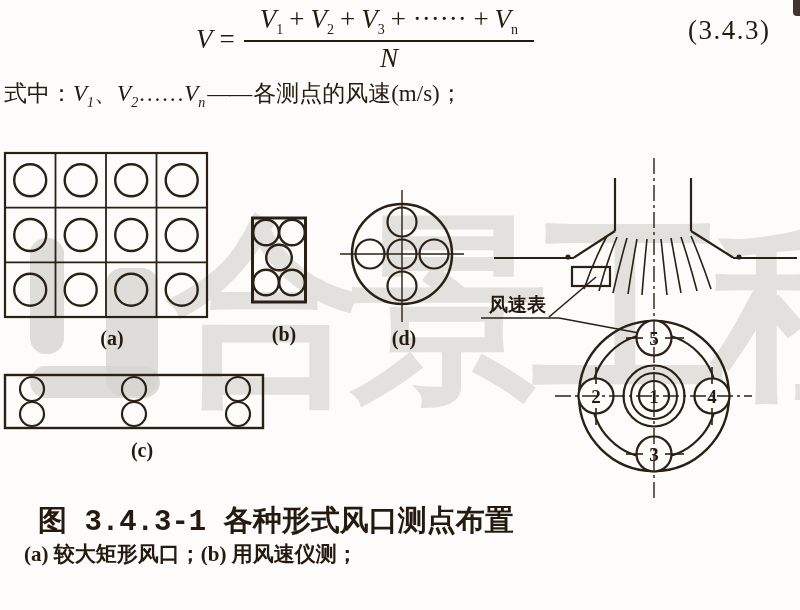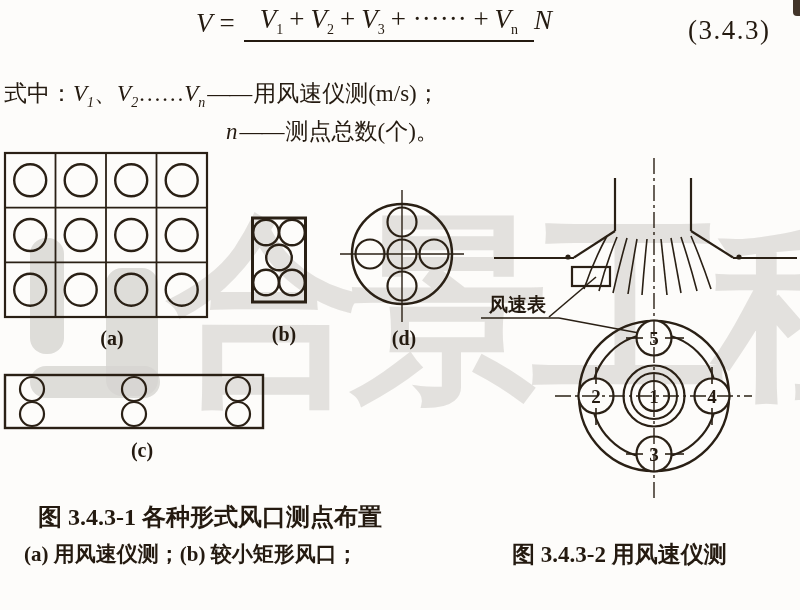--- a/index.html
+++ b/index.html
@@ -17,40 +17,40 @@
   }
   .wm-bar{background:#d6d4d1;opacity:.8;border-radius:16px;position:absolute;}
   .wm-bar1{left:30px;top:238px;width:34px;height:116px;}
   .wm-bar2{left:106px;top:268px;width:52px;height:128px;}
   .wm-bar3{left:30px;top:366px;width:130px;height:32px;}
   
   .formula{position:absolute;left:196px;top:4px;z-index:2;display:flex;align-items:center;font-size:27px;}
   .var{font-style:italic;}
   .formula sub{font-size:14px;font-style:normal;}
   .frm-eq{margin:0 9px 0 7px;}
-  .frac{display:inline-flex;}
+  .frac{display:inline-flex;flex-direction:column;align-items:center;}
   .frac-num{display:flex;align-items:baseline;padding:0 16px 2px 16px;border-bottom:2.2px solid #241a10;}
   .frac-den{font-style:italic;padding-top:1px;}
   .tok.op{margin:0 6px;}
   .eqno{position:absolute;left:688px;top:15px;z-index:2;font-size:27px;letter-spacing:1.5px;white-space:nowrap;}
   
   .where1{position:absolute;left:4px;top:78px;z-index:2;font-size:23px;white-space:nowrap;}
   .where2{position:absolute;left:226px;top:116px;z-index:2;font-size:23px;white-space:nowrap;}
   .where1 sub,.where2 sub{font-size:14px;}
   .dash{letter-spacing:-1px;margin:0 2px;}
   
   svg{position:absolute;z-index:1;}
   #fig1{left:0;top:150px;}
   #fig2{left:480px;top:150px;}
   .diagram-label{font-size:20px;font-weight:bold;font-family:"Liberation Serif",serif;}
   .point-num{font-size:19px;font-weight:bold;font-family:"Liberation Serif",serif;}
   .anem-label{font-size:19px;font-weight:bold;font-family:"Liberation Serif",serif;}
   
   .cap{position:absolute;z-index:2;font-weight:bold;white-space:nowrap;}
-  .cap1-title{left:38px;top:501px;font-size:24px;}
+  .cap1-title{left:38px;top:501px;font-size:29px;font-family:Liberation Mono, monospace;}
   .cap1-l2{left:24px;top:540px;font-size:21px;}
   .cap1-l3{left:76px;top:576px;font-size:21px;}
   .cap2-l1{left:512px;top:539px;font-size:23px;}
   .cap2-l2{left:503px;top:574px;font-size:23px;}
   
   .corner-mark{position:absolute;right:0;top:0;width:7px;height:16px;background:#42352a;z-index:3;border-bottom-left-radius:4px;}
 </style>
 </head>
 <body>
 
@@ -73,24 +73,21 @@
         <span class="tok var"><span>V</span><sub>3</sub></span>
         <span class="tok op">+ ······ +</span>
         <span class="tok var"><span>V</span><sub>n</sub></span>
       </span>
       <span class="frac-den">N</span>
     </span>
   </div>
   <div class="eqno">(3.4.3)</div>
 
   <div class="where1">
-    <span>式中：</span><span class="var"><span>V</span><sub>1</sub></span><span>、</span><span class="var"><span>V</span><sub>2</sub></span><span>……</span><span class="var"><span>V</span><sub>n</sub></span><span class="dash">——</span><span>用风速仪测(m/s)；</span>
-  </div>
-  <div class="where2">
-    <span class="var">n</span><span class="dash">——</span><span>测点总数(个)。</span>
+    <span>式中：</span><span class="var"><span>V</span><sub>1</sub></span><span>、</span><span class="var"><span>V</span><sub>2</sub></span><span>……</span><span class="var"><span>V</span><sub>n</sub></span><span class="dash">——</span><span>各测点的风速(m/s)；</span>
   </div>
 
   <svg id="fig1" width="480" height="330" viewBox="0 150 480 330" fill="none" stroke="#2a2015" stroke-width="2">
 
     <g>
       <rect x="5" y="153" width="202" height="164" stroke-width="2.2"></rect>
       <line x1="55.5" y1="153" x2="55.5" y2="317" stroke-width="1.8"></line>
       <line x1="106" y1="153" x2="106" y2="317" stroke-width="1.8"></line>
       <line x1="156.5" y1="153" x2="156.5" y2="317" stroke-width="1.8"></line>
       <line x1="5" y1="207.7" x2="207" y2="207.7" stroke-width="1.8"></line>
@@ -214,17 +211,16 @@
         <text class="point-num" x="654" y="344.5">5</text>
         <text class="point-num" x="596" y="402.5">2</text>
         <text class="point-num" x="654" y="402.5">1</text>
         <text class="point-num" x="712" y="402.5">4</text>
         <text class="point-num" x="654" y="460.5">3</text>
       </g>
     </g>
   </svg>
 
   <div class="cap cap1-title">图 3.4.3-1  各种形式风口测点布置</div>
-  <div class="cap cap1-l2">(a) 用风速仪测；(b) 较小矩形风口；</div>
-  <div class="cap cap2-l1">图 3.4.3-2  用风速仪测</div>
+  <div class="cap cap1-l2">(a) 较大矩形风口；(b) 用风速仪测；</div>
 
   <div class="corner-mark"></div>
 </div>
 
 </body></html>

